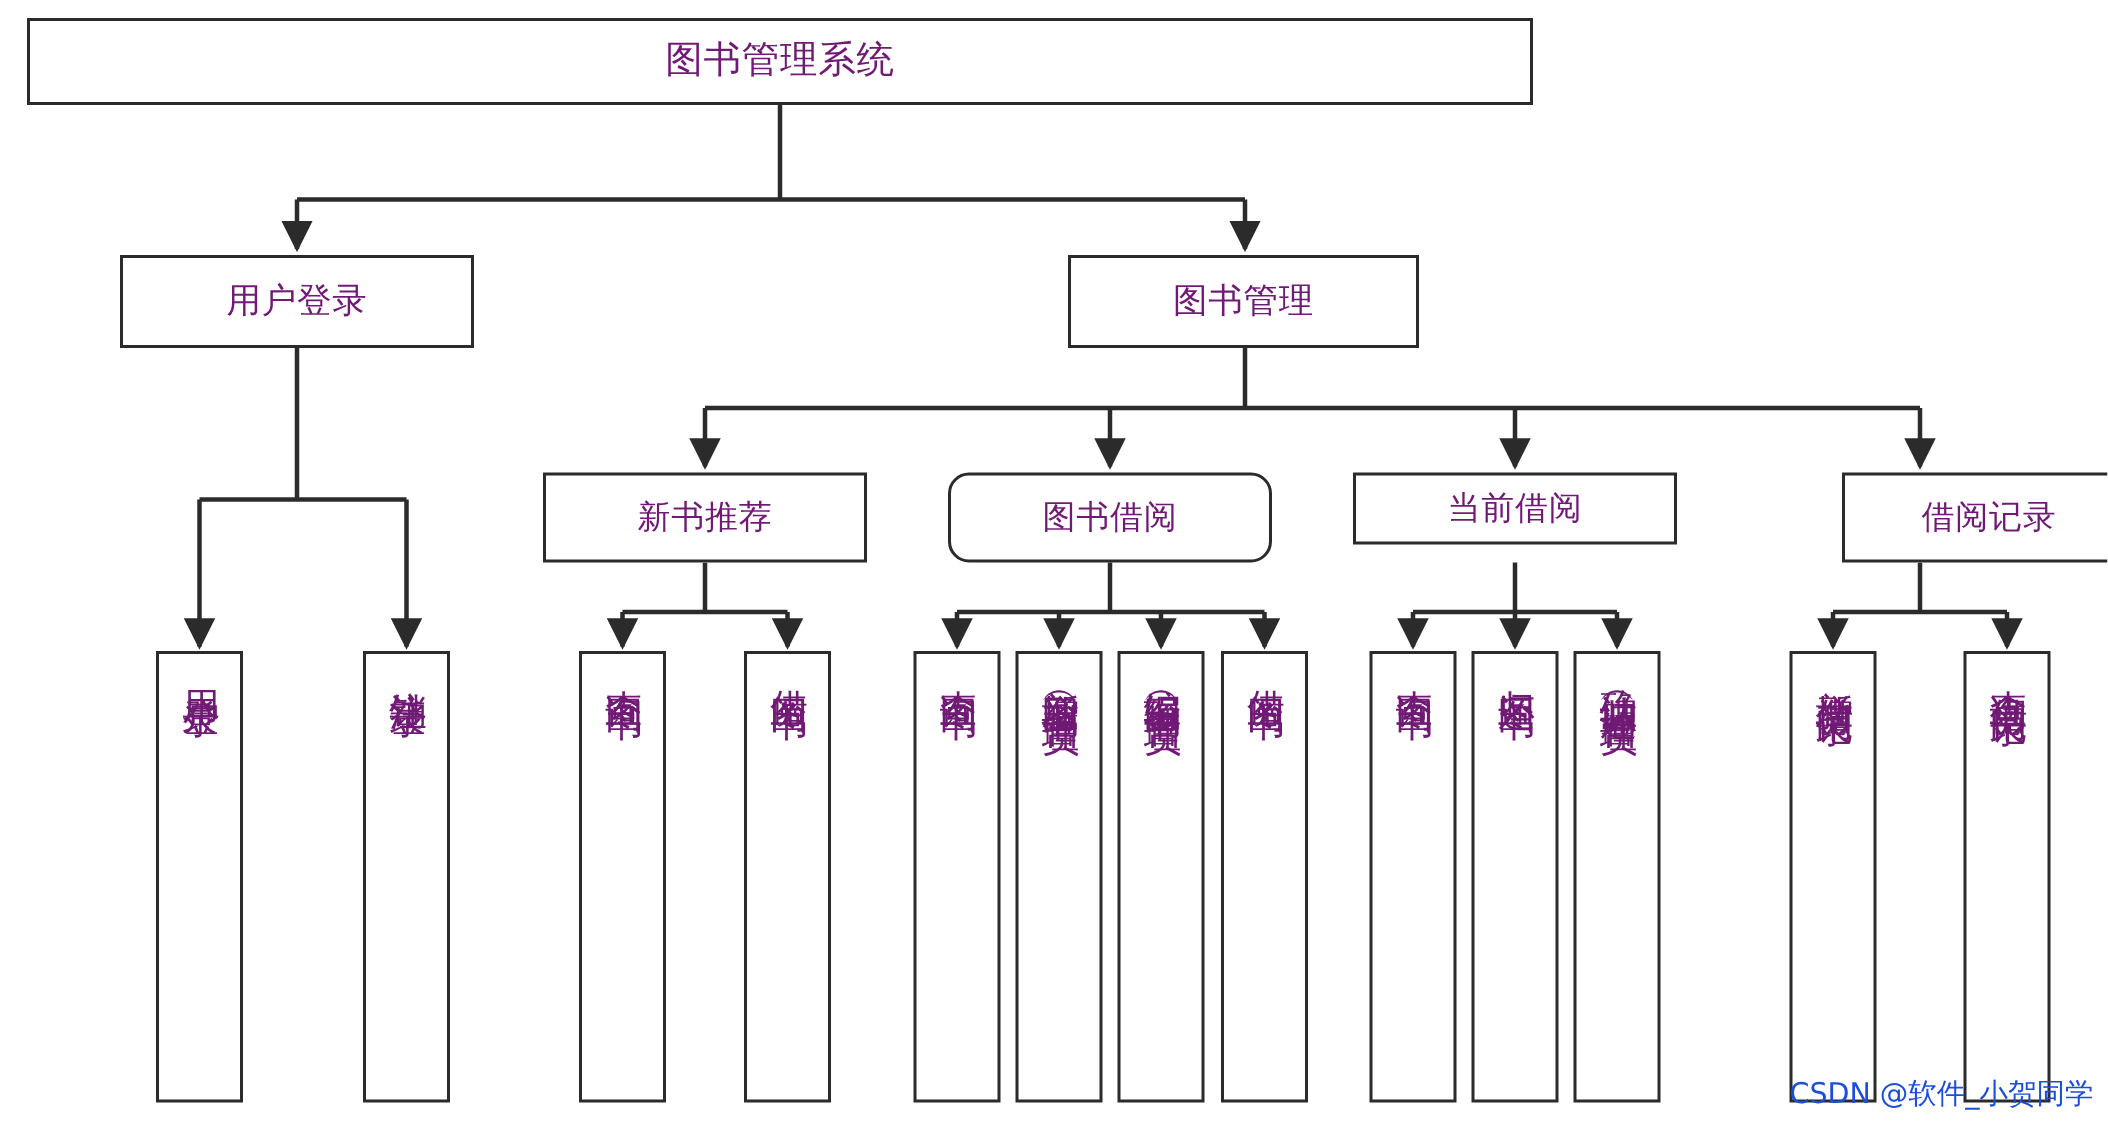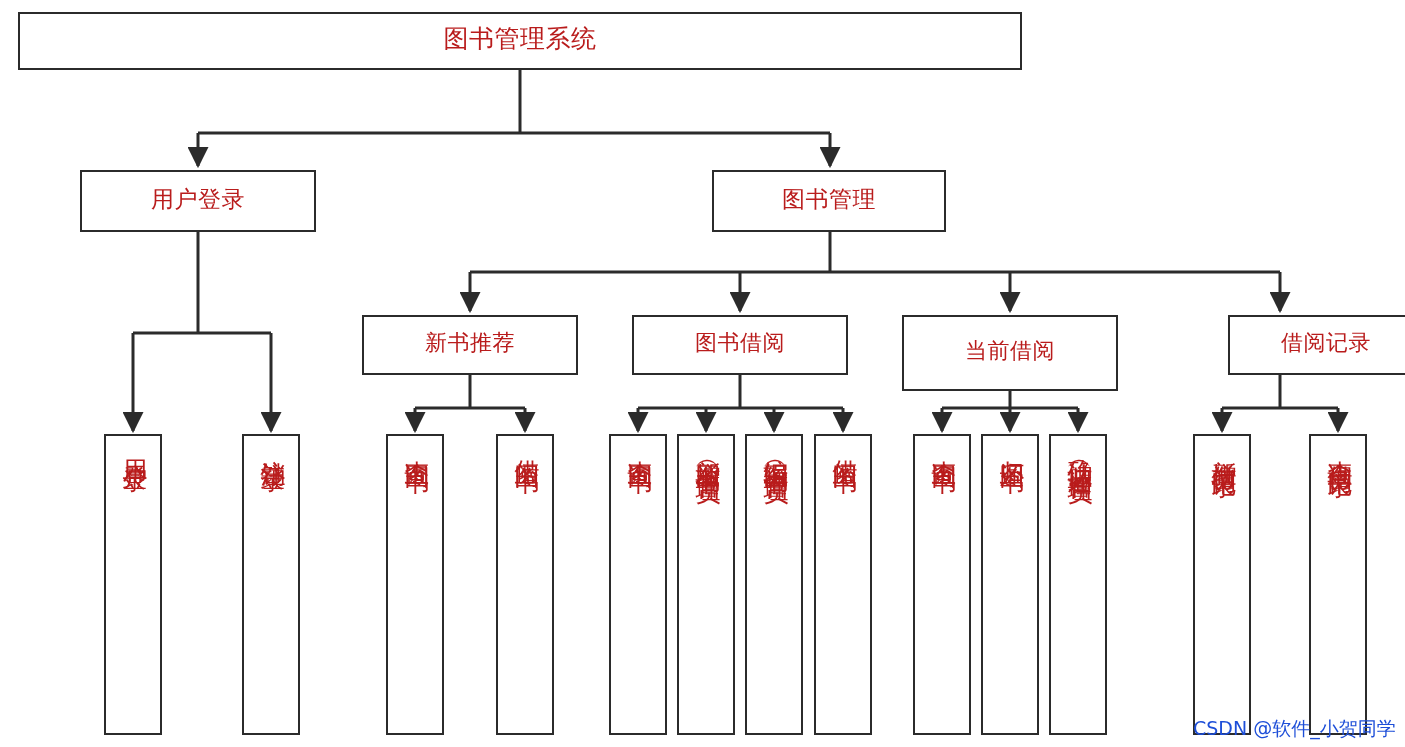--- a/index.html
+++ b/index.html
@@ -28,22 +28,22 @@
   .node-box {
     position: absolute;
     box-sizing: border-box;
     border: 2px solid #2b2b2b;
     background: #ffffff;
     display: flex;
     align-items: center;
     justify-content: center;
   }
   .node-label {
-    color: #b91c1c;
-    font-family: Liberation Mono, monospace;
+    color: #701a75;
+    font-family: Liberation Serif, serif;
     line-height: 1.05;
     letter-spacing: 0.5px;
     white-space: nowrap;
   }
   
   .node-root .node-label { font-size: 25px; }
   .node-level2 .node-label { font-size: 23px; }
   .node-level3 .node-label { font-size: 22px; }
   
   .node-leaf {
@@ -135,25 +135,25 @@
   </div>
 
   <div class="node-box node-level3" style="left:362px; top:315px; width:216px; height:60px;">
     <span class="node-label">新书推荐</span>
   </div>
 
   <div class="node-box node-level2" style="left:712px; top:170px; width:234px; height:62px;">
     <span class="node-label">图书管理</span>
   </div>
 
-  <div class="node-box node-level3" style="left:632px; top:315px; width:216px; height:60px;">
+  <div class="node-box node-level3" style="left:632px; top:315px; width:216px; height:60px;border-radius:14px;">
     <span class="node-label">图书借阅</span>
   </div>
 
-  <div class="node-box node-level3" style="left:902px; top:315px; width:216px; height:76px;">
+  <div class="node-box node-level3" style="left:902px; top:315px; width:216px; height:48px;">
     <span class="node-label">当前借阅</span>
   </div>
 
   <div class="node-box node-level3" style="left:1228px; top:315px; width:196px; height:60px;">
     <span class="node-label">借阅记录</span>
   </div>
 
   <div class="node-box node-leaf" style="left:104px; top:434px; width:58px; height:301px;">
     <span class="node-label">用户登录</span>
   </div>

